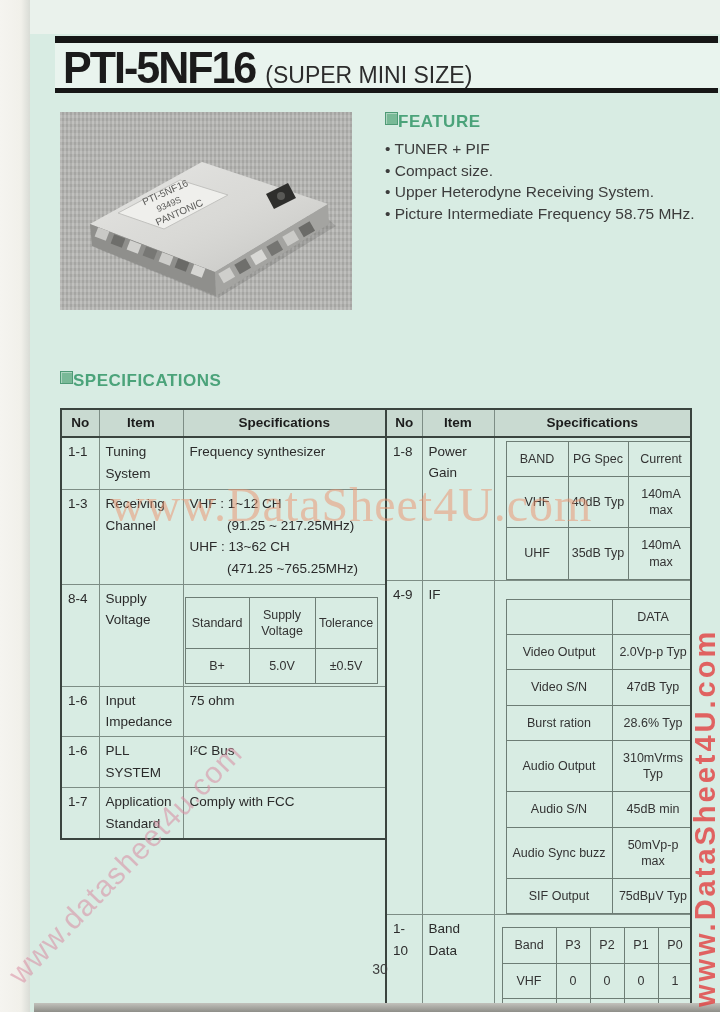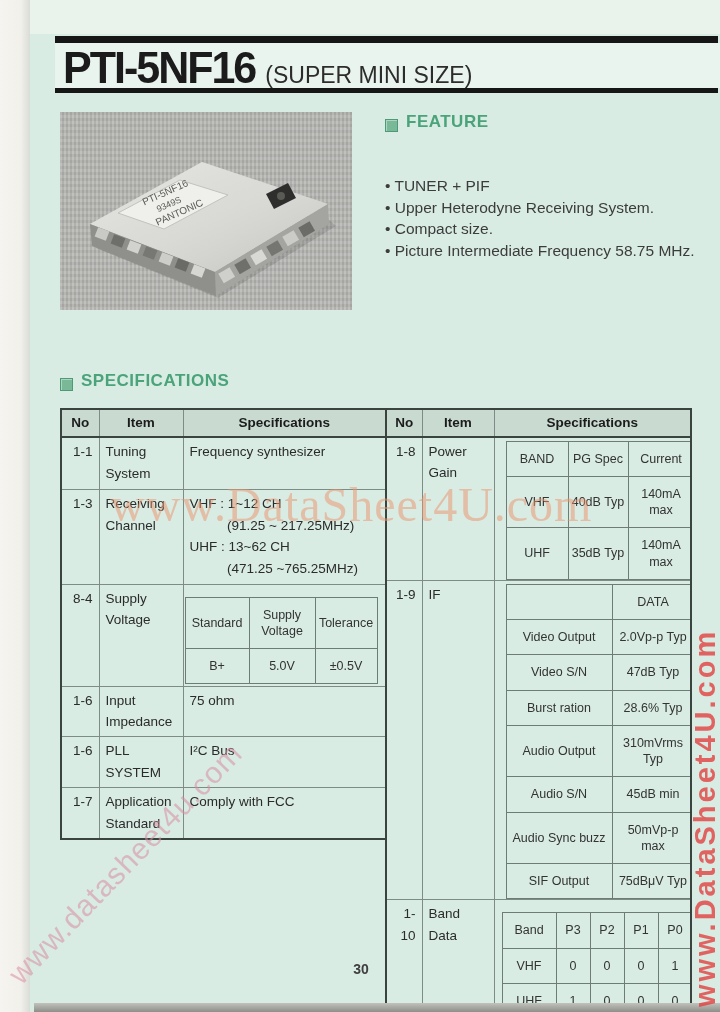--- a/index.html
+++ b/index.html
@@ -26,72 +26,72 @@
 
   
   .photo { position:absolute; left:60px; top:112px; width:292px; height:198px;
            background:
              repeating-linear-gradient(90deg, rgba(255,255,255,.10) 0 2px, rgba(0,0,0,.05) 2px 4px),
              repeating-linear-gradient(0deg, rgba(255,255,255,.06) 0 3px, rgba(0,0,0,.04) 3px 6px),
              #b5b5b2; }
   .photo svg { display:block; width:100%; height:100%; }
 
   
-  .sec-head { position:absolute; display:flex; align-items:flex-end; gap:8px; }
+  .sec-head { position:absolute; display:flex; align-items:flex-start; }
   .sec-square { width:13px; height:13px; background:#79b997; border:1px solid #4f9a76;
                 box-shadow:inset 1px 1px 0 rgba(255,255,255,.4); }
   .sec-label { font-size:17px; font-weight:bold; color:#4ba37a; letter-spacing:.5px; }
   .feature-head { left:385px; top:112px; }
   .spec-head { left:60px; top:371px; }
 
   
-  .feature-list { position:absolute; left:385px; top:138px; width:330px; list-style:none;margin-top:37px; }
+  .feature-list { position:absolute; left:385px; top:138px; width:330px; list-style:none; }
   .feature-list li { font-size:15.5px; color:#3c3c3c; line-height:21.5px; white-space:nowrap; }
   .feature-list li::before { content:"• "; color:#3c3c3c; }
 
   
   table.spec { position:absolute; border-collapse:collapse; table-layout:fixed;
                background:transparent; }
   table.spec td, table.spec th { border:1px solid #7d8d85; padding:3px 6px; vertical-align:top;
                font-size:13.5px; color:#2b2b2b; line-height:1.6; overflow:hidden; }
   table.spec th { background:#c9dad1; font-weight:bold; text-align:center; vertical-align:middle;
                padding:2px; border-bottom:2px solid #3a443f; color:#1c1c1c; }
   table.spec { border:2px solid #3a443f; }
   .spec-left { left:60px; top:408px; width:325px; height:432px; border-right-width:2px; }
   .spec-right { left:385px; top:408px; width:305px; height:432px; }
   .pre { white-space:pre-wrap; }
-  td.no-cell { text-align:right; padding-left:2px; padding-right:2px; }
+  td.no-cell { text-align:left; padding-left:2px; padding-right:2px; }
 
   
   table.inner { border-collapse:collapse; table-layout:fixed; }
   table.inner td { border:1px solid #6d7d75; font-size:12.5px; color:#333; text-align:center;
                    vertical-align:middle; padding:9px 2px; line-height:1.3; }
   table.inner { border:1px solid #5d6d65; }
   .inner-sv  { width:192px; margin:12px 0 0 1px; }
   .inner-sv td { height:21px; }
   .inner-sv tr.hdr td { height:34px; }
   .inner-pg  { width:188px; margin:3px 0 0 11px; }
   .inner-pg td { height:17px; }
-  .inner-if  { width:188px; margin:3px 0 0 11px; }
+  .inner-if  { width:188px; margin:18px 0 0 11px; }
   .inner-if td { height:16.5px; }
   .inner-bd  { width:190px; margin:12px 0 0 7px; }
   .inner-bd td { height:16.5px; }
 
   
   .wm { position:absolute; pointer-events:none; z-index:6; white-space:nowrap; }
   .wm-horizontal { left:110px; top:477px; font-family:"Liberation Serif", serif;
                    font-size:48px; color:rgba(236,148,112,.52); letter-spacing:1px; }
   .wm-diagonal { left:14px; top:962px; font-size:30px; color:rgba(216,140,162,.55);
                  transform:rotate(-46deg); transform-origin:0 50%; letter-spacing:1px; }
   .wm-vertical { left:689px; top:1007px; font-size:29px; font-weight:bold;
                  color:rgba(226,64,64,.8); transform:rotate(-90deg); transform-origin:0 0;
                  letter-spacing:3px; }
 
-  .page-number { position:absolute; left:341px; top:961px; width:40px; text-align:center;
-                 font-size:14px; color:#3f3f3f;font-weight:bold; }
+  .page-number { position:absolute; left:360px; top:961px; width:40px; text-align:center;
+                 font-size:14px; color:#3f3f3f; }
 </style>
 </head>
 <body>
 
 <div class="screen">
 
   <div class="scan-left"></div>
   <div class="top-strip"></div>
 
   <div class="title-band"></div>
@@ -146,22 +146,22 @@
       <circle cx="221" cy="84" r="4" fill="#595956"></circle>
     </svg>
   </div>
 
   <div class="sec-head feature-head">
     <span class="sec-square"></span>
     <span class="sec-label">FEATURE</span>
   </div>
   <ul class="feature-list">
     <li>TUNER + PIF</li>
+    <li>Compact size.</li>
     <li>Upper Heterodyne Receiving System.</li>
-    <li>Compact size.</li>
     <li>Picture Intermediate Frequency 58.75 MHz.</li>
   </ul>
 
   <div class="sec-head spec-head">
     <span class="sec-square"></span>
     <span class="sec-label">SPECIFICATIONS</span>
   </div>
 
   <table class="spec spec-left">
     <colgroup>
@@ -273,21 +273,21 @@
           <tr>
             <td>UHF</td>
             <td>35dB Typ</td>
             <td>140mA max</td>
           </tr>
         </tbody>
             </table>
       </td>
     </tr>
     <tr style="height:162px">
-      <td class="no-cell">1-9</td>
+      <td class="no-cell">4-9</td>
       <td>IF</td>
       <td style="padding:0;">
         <table class="inner inner-if">
           <colgroup>
                 <col style="width:106px">
                 <col style="width:82px">
               </colgroup>
           <tbody>
                 <tr>
             <td></td>

